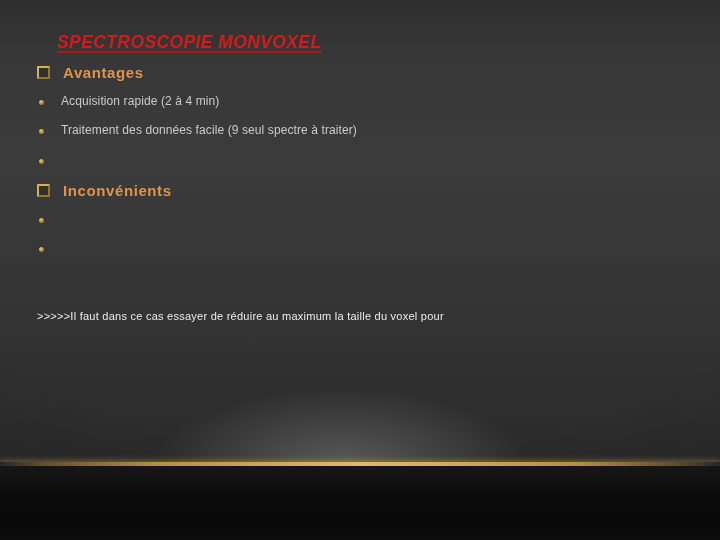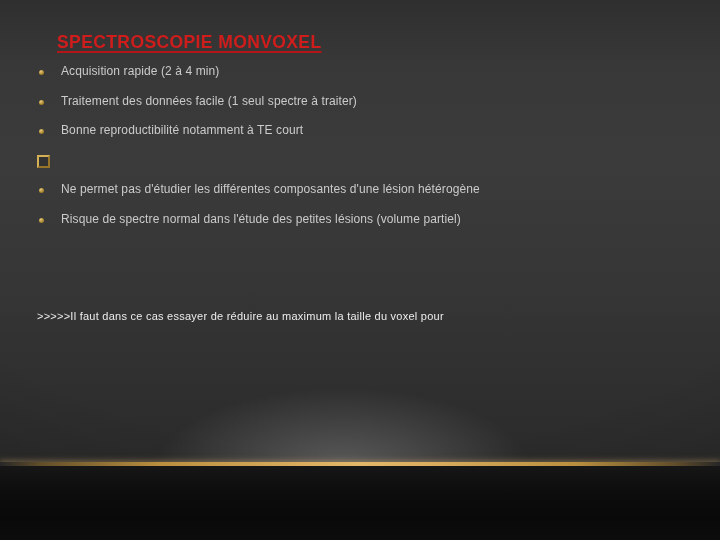--- a/index.html
+++ b/index.html
@@ -31,21 +31,21 @@
       #b98f3f 80%, rgba(150,112,45,0.5) 94%, rgba(130,95,35,0) 100%);
     box-shadow:0 0 6px 1px rgba(225,185,110,0.45);
   }
   
   .lower{
     position:absolute;left:0;top:466px;width:720px;height:74px;
     background:linear-gradient(180deg,#161616 0%,#0d0d0d 35%,#090909 70%,#0c0c0c 100%);
   }
   .title{
     position:absolute;left:57px;top:32px;
-    font-size:17.5px;font-weight:bold;
+    font-size:17.5px;font-weight:bold;font-style:italic;
     letter-spacing:0.4px;
     color:#d11c1c;
     text-decoration:underline;
     text-decoration-thickness:1.5px;
     text-decoration-color:#b31616;
     text-underline-offset:3px;
     white-space:nowrap;
   }
   .content{position:absolute;left:36px;top:64px;right:20px;}
   .row{display:flex;align-items:flex-start;height:18px;margin-bottom:11.5px;white-space:nowrap;}
@@ -80,41 +80,43 @@
 
 <div class="slide">
   <div class="vignette"></div>
   <div class="horizon-glow"></div>
   <div class="horizon-line"></div>
   <div class="lower"></div>
 
   <div class="title">SPECTROSCOPIE MONVOXEL</div>
 
   <div class="content">
+    <div class="row header">
+      <span class="sq"></span>
+      <span class="txt">Avantages</span>
+    </div>
     <div class="row bullet">
       <span class="dot"></span>
       <span class="txt">Acquisition rapide (2 à 4 min)</span>
     </div>
     <div class="row bullet">
       <span class="dot"></span>
-      <span class="txt">Traitement des données facile (1 seul spectre à traiter)</span>
+      <span class="txt">Traitement des données facile (9 seul spectre à traiter)</span>
     </div>
     <div class="row bullet">
       <span class="dot"></span>
-      <span class="txt">Bonne reproductibilité notamment à TE court</span>
     </div>
     <div class="row header">
       <span class="sq"></span>
+      <span class="txt">Inconvénients</span>
     </div>
     <div class="row bullet">
       <span class="dot"></span>
-      <span class="txt">Ne permet pas d'étudier les différentes composantes d'une lésion hétérogène</span>
     </div>
     <div class="row bullet">
       <span class="dot"></span>
-      <span class="txt">Risque de spectre normal dans l'étude des petites lésions (volume partiel)</span>
     </div>
   </div>
 
   <div class="note">
     <div class="first">&gt;&gt;&gt;&gt;&gt;Il faut dans ce cas essayer de réduire au maximum la taille du voxel pour</div>
   </div>
 </div>
 
 </body></html>

